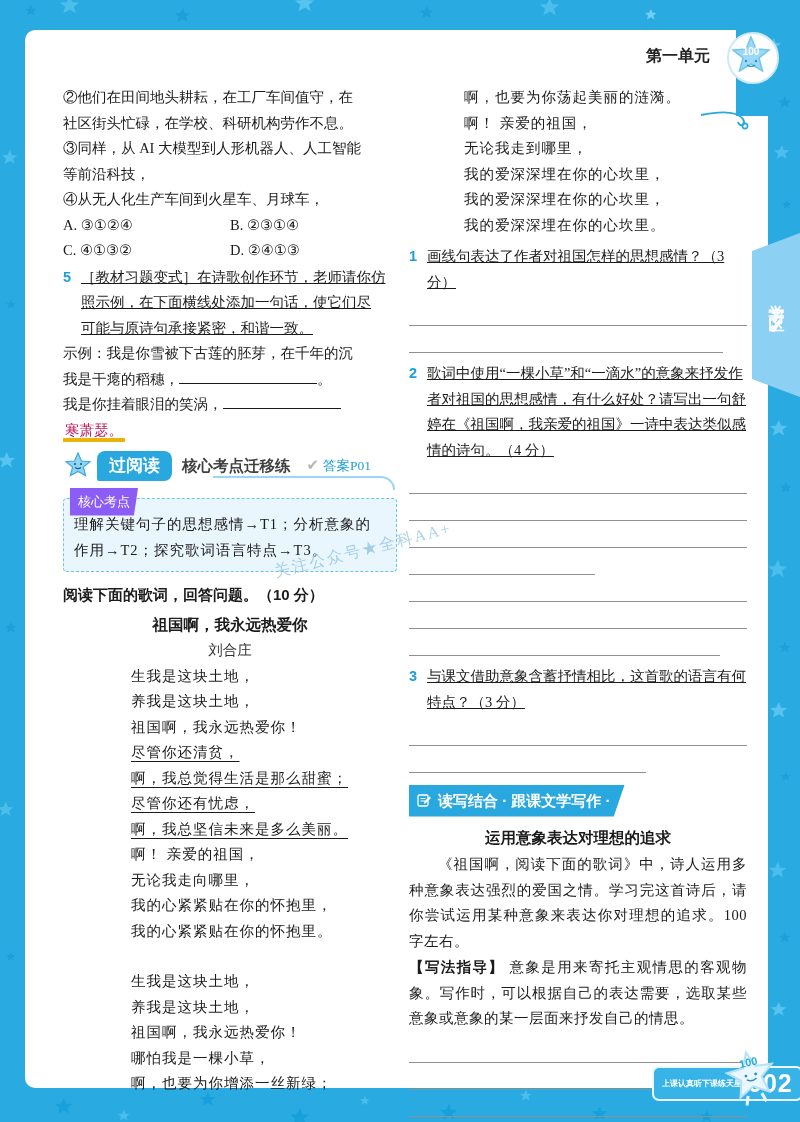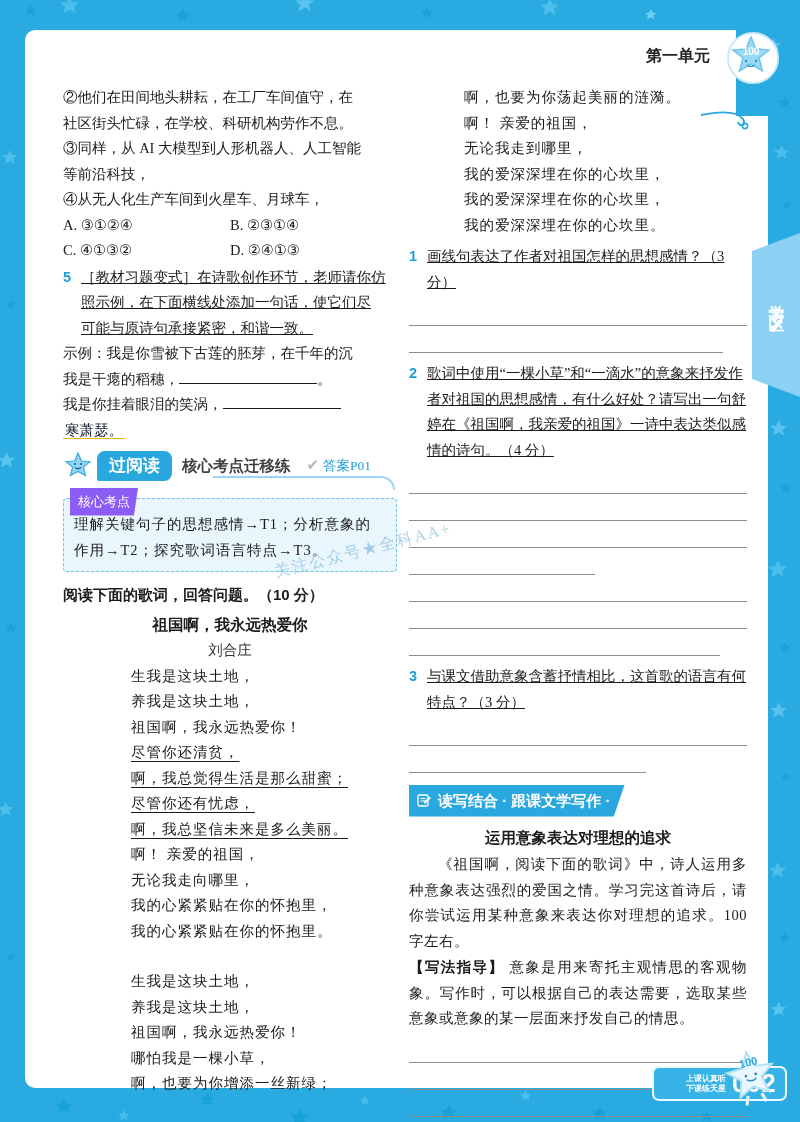--- a/index.html
+++ b/index.html
@@ -24,21 +24,21 @@
   .col{position:absolute;top:55px;font-size:14.5px;line-height:25.5px;}
   .col-left{left:38px;width:334px;}
   .col-right{left:384px;width:338px;}
   p{margin:0;}
   .opts{display:flex;flex-wrap:wrap;}
   .opt{width:50%;}
   .q{display:flex;margin-top:1px;}
   .qnum{flex:0 0 18px;color:#1E9FD9;font-family:"Liberation Sans",sans-serif;font-weight:bold;}
   .qbody{flex:1;text-decoration:underline;}
   .blank{display:inline-block;border-bottom:1px solid #1b1b1b;height:14px;vertical-align:baseline;}
-  .blue-hand{color:#0f172a;border-bottom:1px solid #eab308;padding:0 2px;}
+  .blue-hand{color:#be185d;border-bottom:4px solid #eab308;padding:0 2px;}
   .banner{display:flex;align-items:center;margin-top:8px;position:relative;}
   .banner-tag{background:#29A8E0;color:#fff;font-family:"Liberation Sans",sans-serif;font-weight:bold;
               font-size:17px;padding:2px 12px;border-radius:8px 8px 8px 2px;margin-left:4px;}
   .banner-sub{color:#404040;font-family:"Liberation Sans",sans-serif;font-weight:bold;font-size:15.5px;margin-left:10px;}
   .banner-chk{color:#B5B5B5;font-size:15px;margin-left:16px;}
   .banner-ref{color:#1E9FD9;font-size:13.5px;margin-left:4px;}
   .arc{height:12px;border-right:2px solid #9AD7F4;border-top:2px solid #9AD7F4;
        border-top-right-radius:14px;margin:-5px 2px 0 150px;}
   .core-box{border:1px dashed #6CC4EE;background:#EAF6FD;border-radius:4px;
             padding:12px 10px 8px;margin-top:8px;position:relative;}
@@ -63,22 +63,22 @@
            clip-path:polygon(0 0,100% 0,95% 100%,0 100%);}
   .wtail{position:absolute;left:292px;top:26px;}
   .wtitle{text-align:center;font-family:"Liberation Sans",sans-serif;font-weight:bold;
           font-size:15.5px;margin-top:8px;}
   .wpara{text-indent:2em;text-align:justify;margin-top:2px;letter-spacing:.5px;}
   .guide{margin-top:1px;text-align:justify;letter-spacing:.5px;}
   .guide b{font-family:"Liberation Sans",sans-serif;}
   .slogan-box{position:absolute;left:652px;top:1066px;z-index:3;display:flex;align-items:center;
               gap:6px;background:#38B3E7;border:2px solid rgba(255,255,255,.9);border-radius:7px;
               padding:1px 8px;color:#fff;}
-  .slogan-col{display:flex;flex-direction:column;font-size:8px;line-height:10px;
-              font-family:"Liberation Sans",sans-serif;font-weight:bold;white-space:nowrap;margin-left:24px;}
+  .slogan-col{display:flex;font-size:8px;line-height:10px;
+              font-family:"Liberation Sans",sans-serif;font-weight:bold;white-space:nowrap;}
   .pagenum{font-family:"Liberation Sans",sans-serif;font-weight:bold;font-size:25px;letter-spacing:1px;}
   .mascot-bottom{position:absolute;left:722px;top:1048px;z-index:3;}
 </style>
 </head>
 <body>
 
 <div class="canvas">
 
   <svg class="stars-svg" width="800" height="1122">
     <defs>

